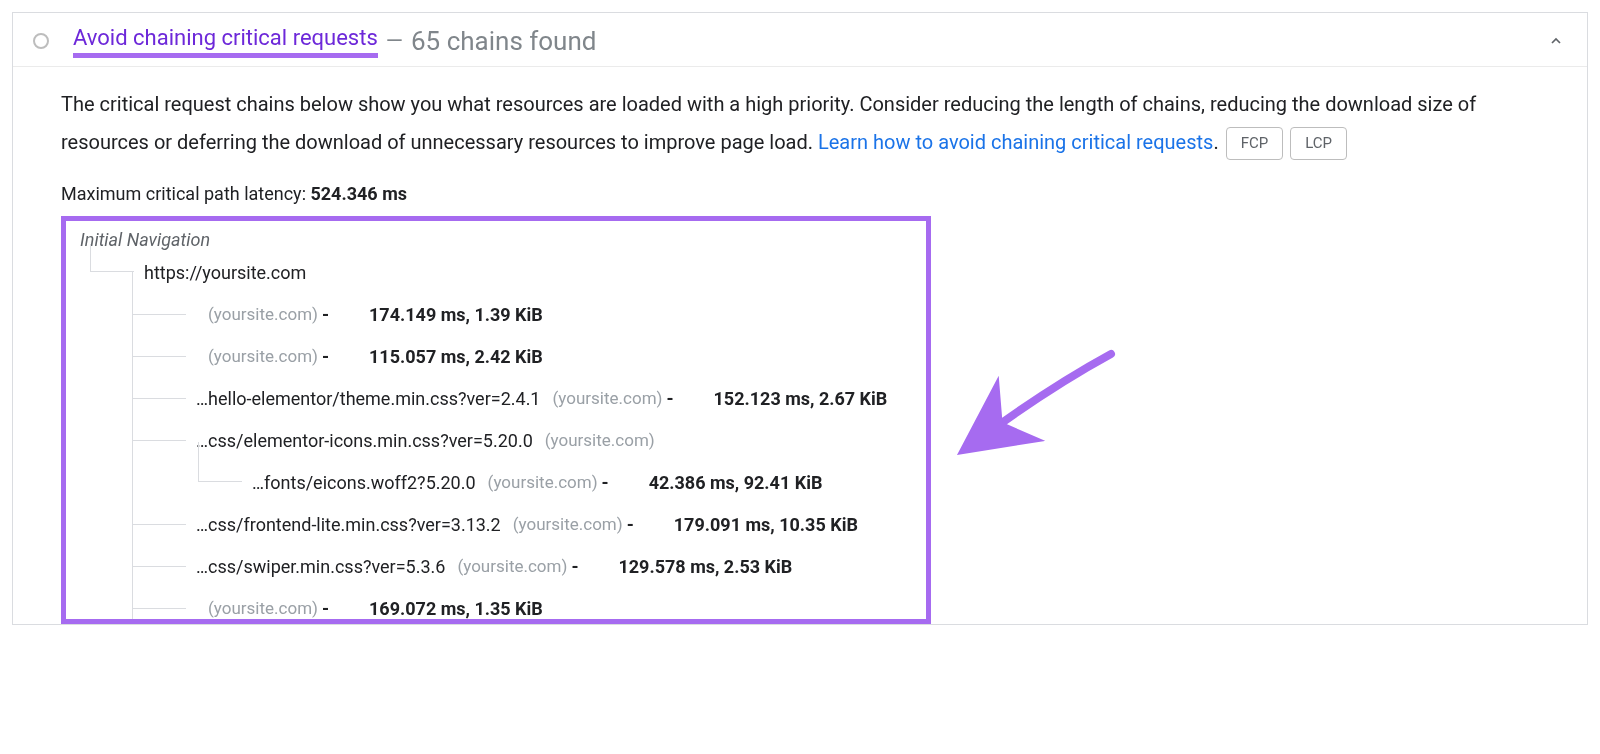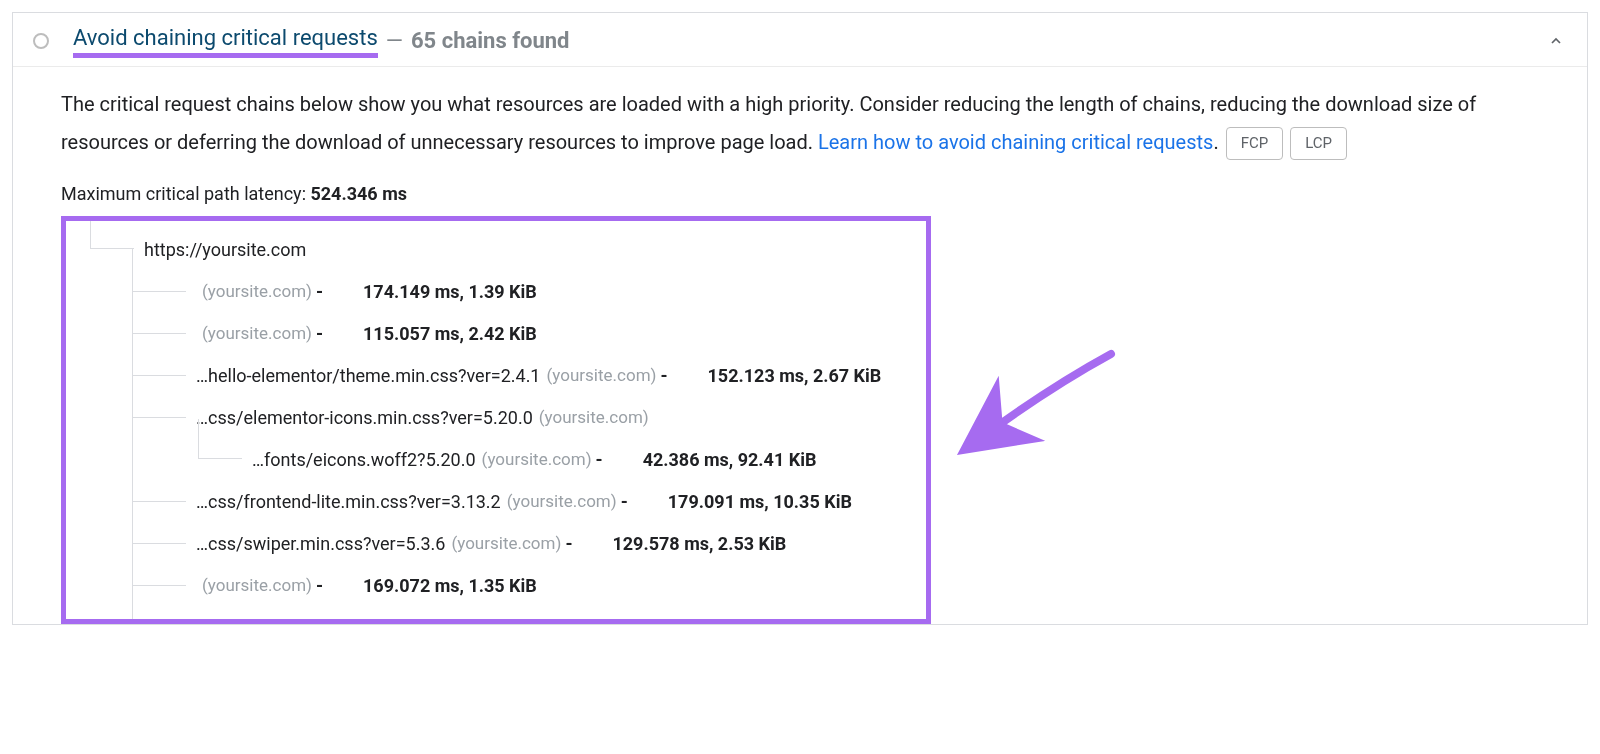--- a/index.html
+++ b/index.html
@@ -25,35 +25,35 @@
     width: 16px;
     height: 16px;
     border: 2px solid #bdbdbd;
     border-radius: 50%;
     margin-right: 24px;
     flex-shrink: 0;
   }
   .title-wrap { display: inline-block; position: relative; }
   .title-text {
     font-size: 22px;
-    color: #0c4a6e;
+    color: #6d28d9;
     font-weight: 400;
     display: inline-block;
     padding-bottom: 6px;
   }
   .title-underline {
     position: absolute;
     left: 0;
     bottom: -2px;
     height: 5px;
     width: 100%;
     background: #a66bf0;
   }
   .sep { color: #80868b; font-size: 22px; margin: 0 8px; }
-  .subtitle { color: #80868b; font-size: 22px; font-weight: 700; text-align: center; }
+  .subtitle { color: #80868b; font-size: 26px; font-weight: 400; text-align: center; }
   .chevron {
     margin-left: auto;
     width: 22px; height: 22px;
     display: flex; align-items: center; justify-content: center;
     color: #5f6368;
   }
   .panel-body {
     padding: 18px 32px 0 48px;
     position: relative;
   }
@@ -108,21 +108,21 @@
     height: 42px;
     display: flex;
     align-items: center;
     white-space: nowrap;
   }
   .elbow, .tee, .vline {
     position: absolute;
     border-color: #dadce0;
   }
   .url-text { color: #202124; }
-  .host { color: #9aa0a6; font-size: 17px; margin-left: 6px; }
+  .host { color: #9aa0a6; font-size: 17px; margin-left: 12px; }
   .dash { margin: 0 4px; font-weight: 700; }
   .stats { font-weight: 700; margin-left: 36px; }
   svg.arrow {
     position: absolute;
     top: 282px;
     left: 948px;
     overflow: visible;
   }
 </style>
 </head>
@@ -152,20 +152,21 @@
       <a href="#">Learn how to avoid chaining critical requests</a><span>.</span>
       <span class="pill">FCP</span>
       <span class="pill">LCP</span>
     </p>
 
     <p class="latency">
       <span>Maximum critical path latency: </span><span class="val">524.346 ms</span>
     </p>
 
     <div class="tree-wrap">
+      <div class="initial">Initial Navigation</div>
 
       <div class="tree">
 
         <div class="node" style="padding-left:64px">
           <span class="elbow" style="left:10px;top:-8px;width:44px;height:28px;border-left:1px solid #dadce0;border-bottom:1px solid #dadce0"></span>
           <div class="node-line">
             <span class="url-text">https://yoursite.com</span>
           </div>
 
           <span class="vline" style="left:52px;top:20px;width:1px;height:600px;border-left:1px solid #dadce0"></span>

